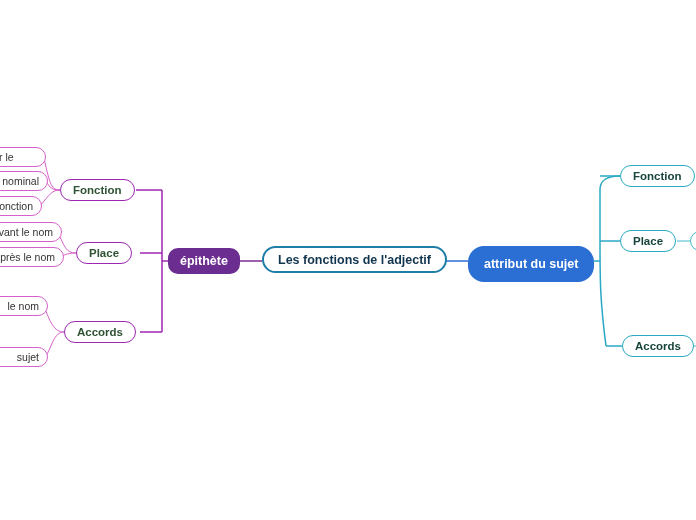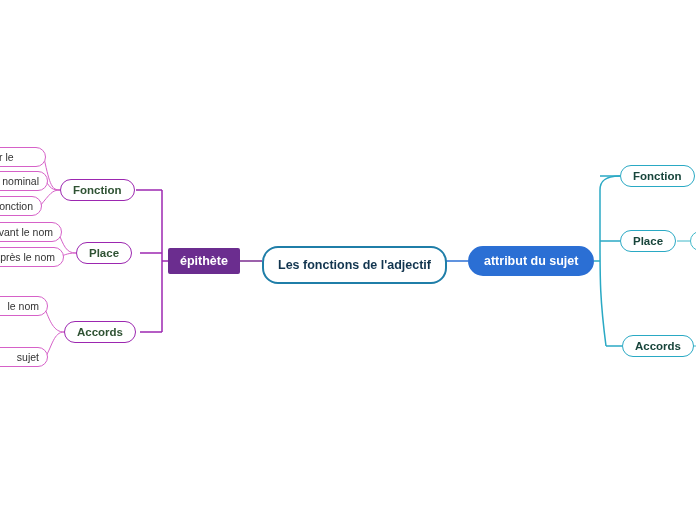--- a/index.html
+++ b/index.html
@@ -38,40 +38,40 @@
     font-weight: bold;
     border-radius: 999px;
     background: #ffffff;
   }
   
   .node-center {
     border: 2px solid #1f7ea8;
     color: #12354f;
     font-size: 12.5px;
     padding: 0 14px;
-    height: 38px;
+    height: 27px;
     border-radius: 16px;
   }
   
   .node-epithete {
     background: #6b2d8f;
     color: #ffffff;
     border: 2px solid #6b2d8f;
     font-size: 12.5px;
     height: 26px;
     padding: 1px 10px;
-    border-radius: 2px;
+    border-radius: 10px;
   }
   
   .node-attribut {
     background: #2b6fd4;
     color: #ffffff;
     border: 2px solid #2b6fd4;
     font-size: 12.5px;
-    height: 30px;
+    height: 36px;
     padding: 0 14px;
     border-radius: 16px;
   }
   
   .node-purple {
     border: 1.5px solid #9c27b0;
     color: #2f5233;
     font-size: 11.5px;
     height: 22px;
     padding: 0 12px;

